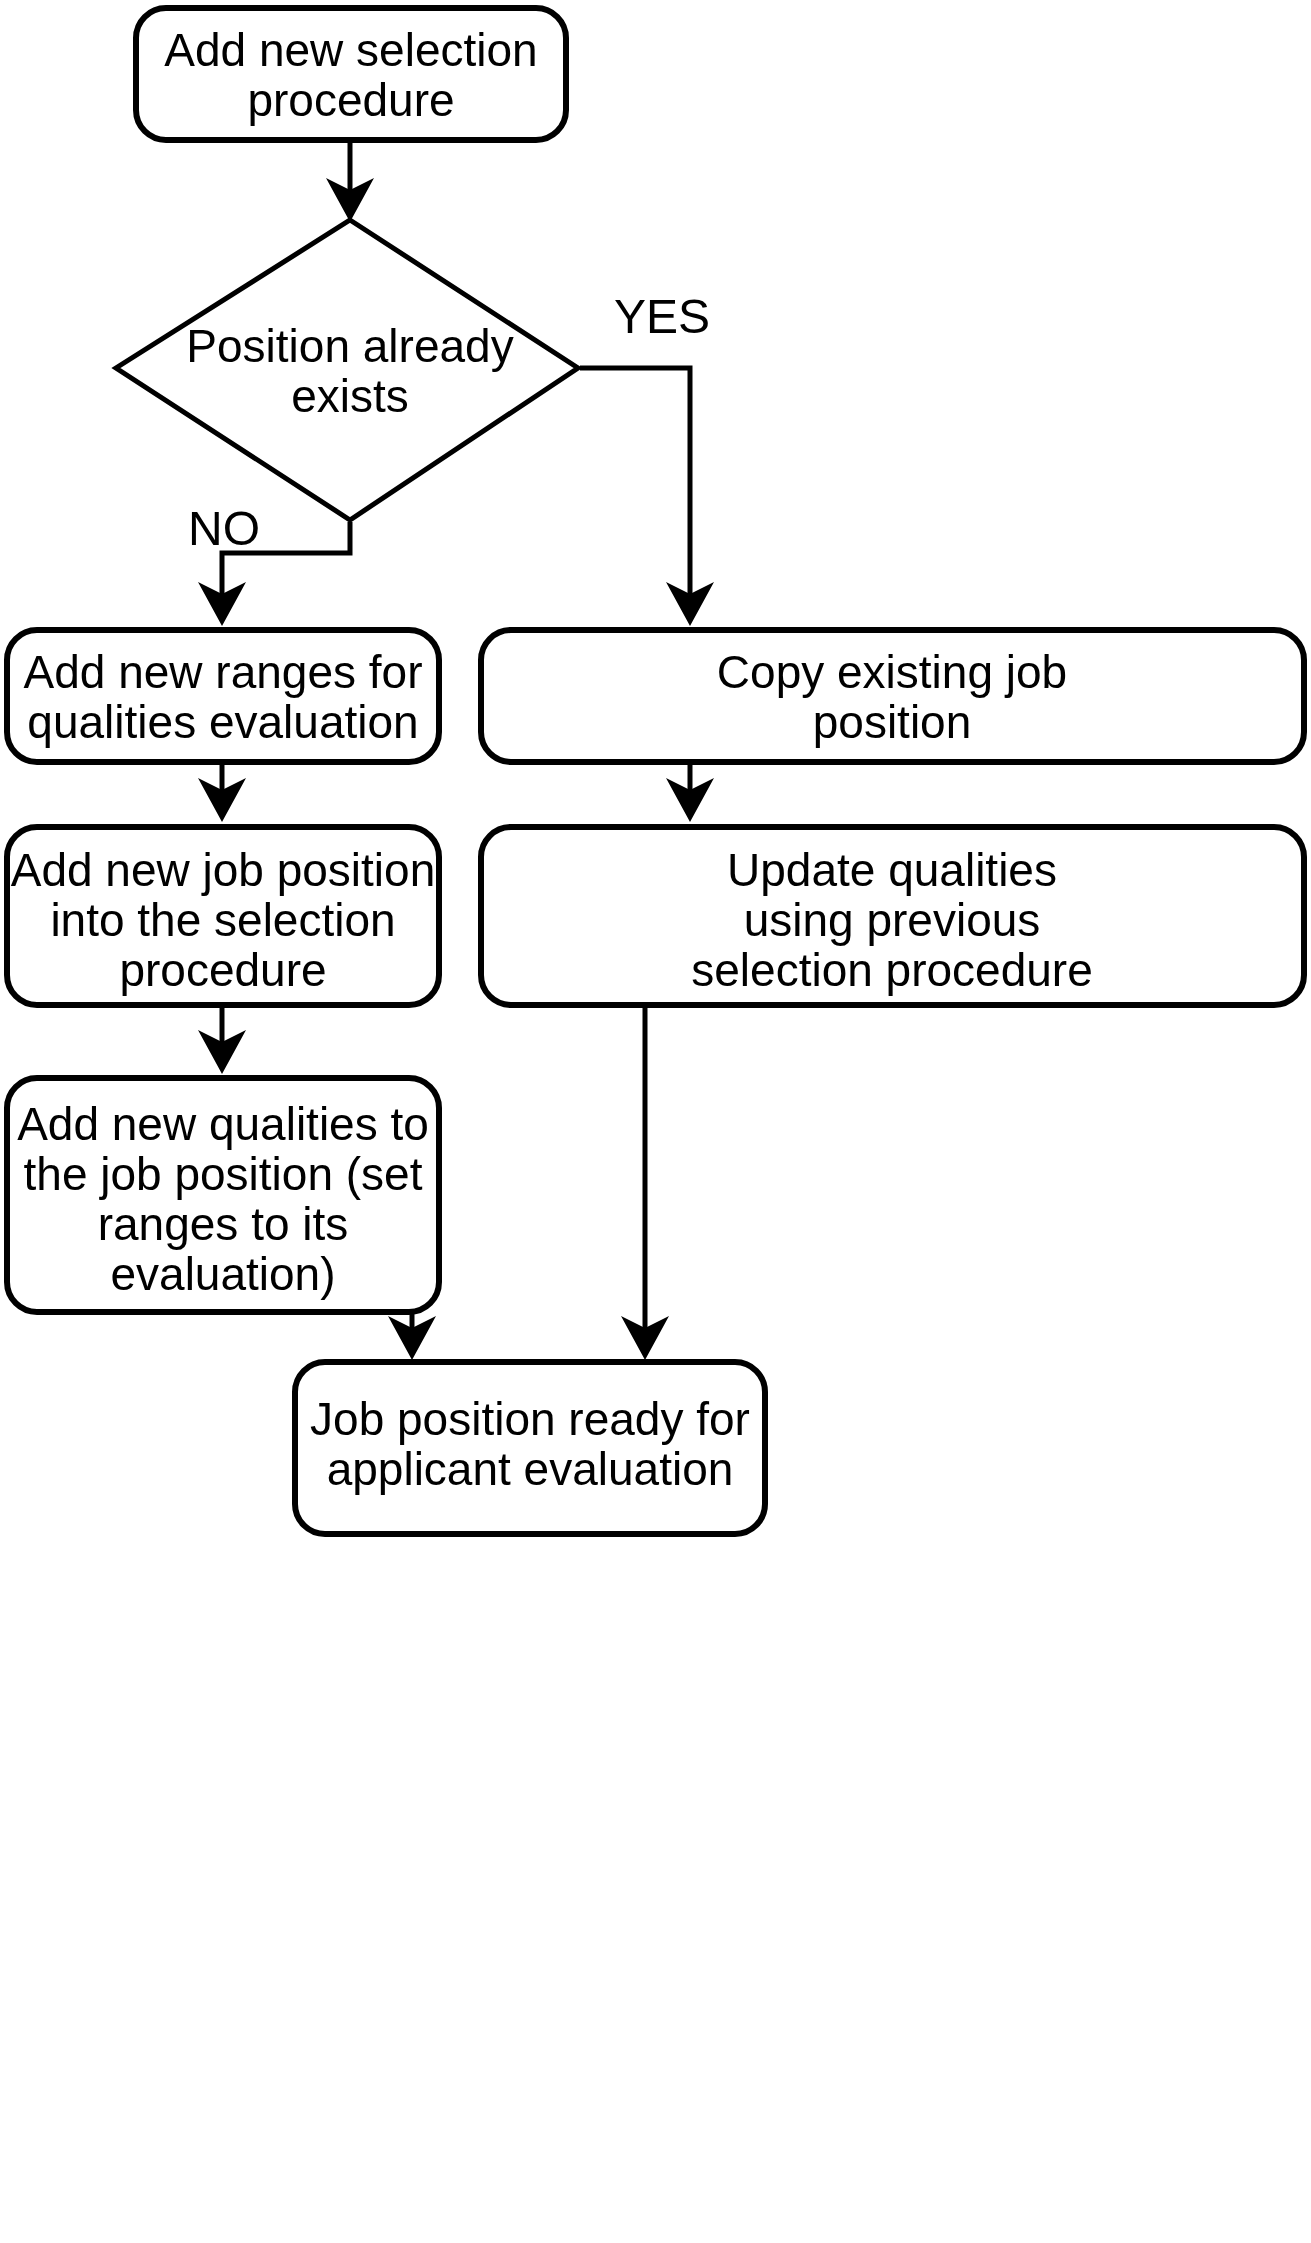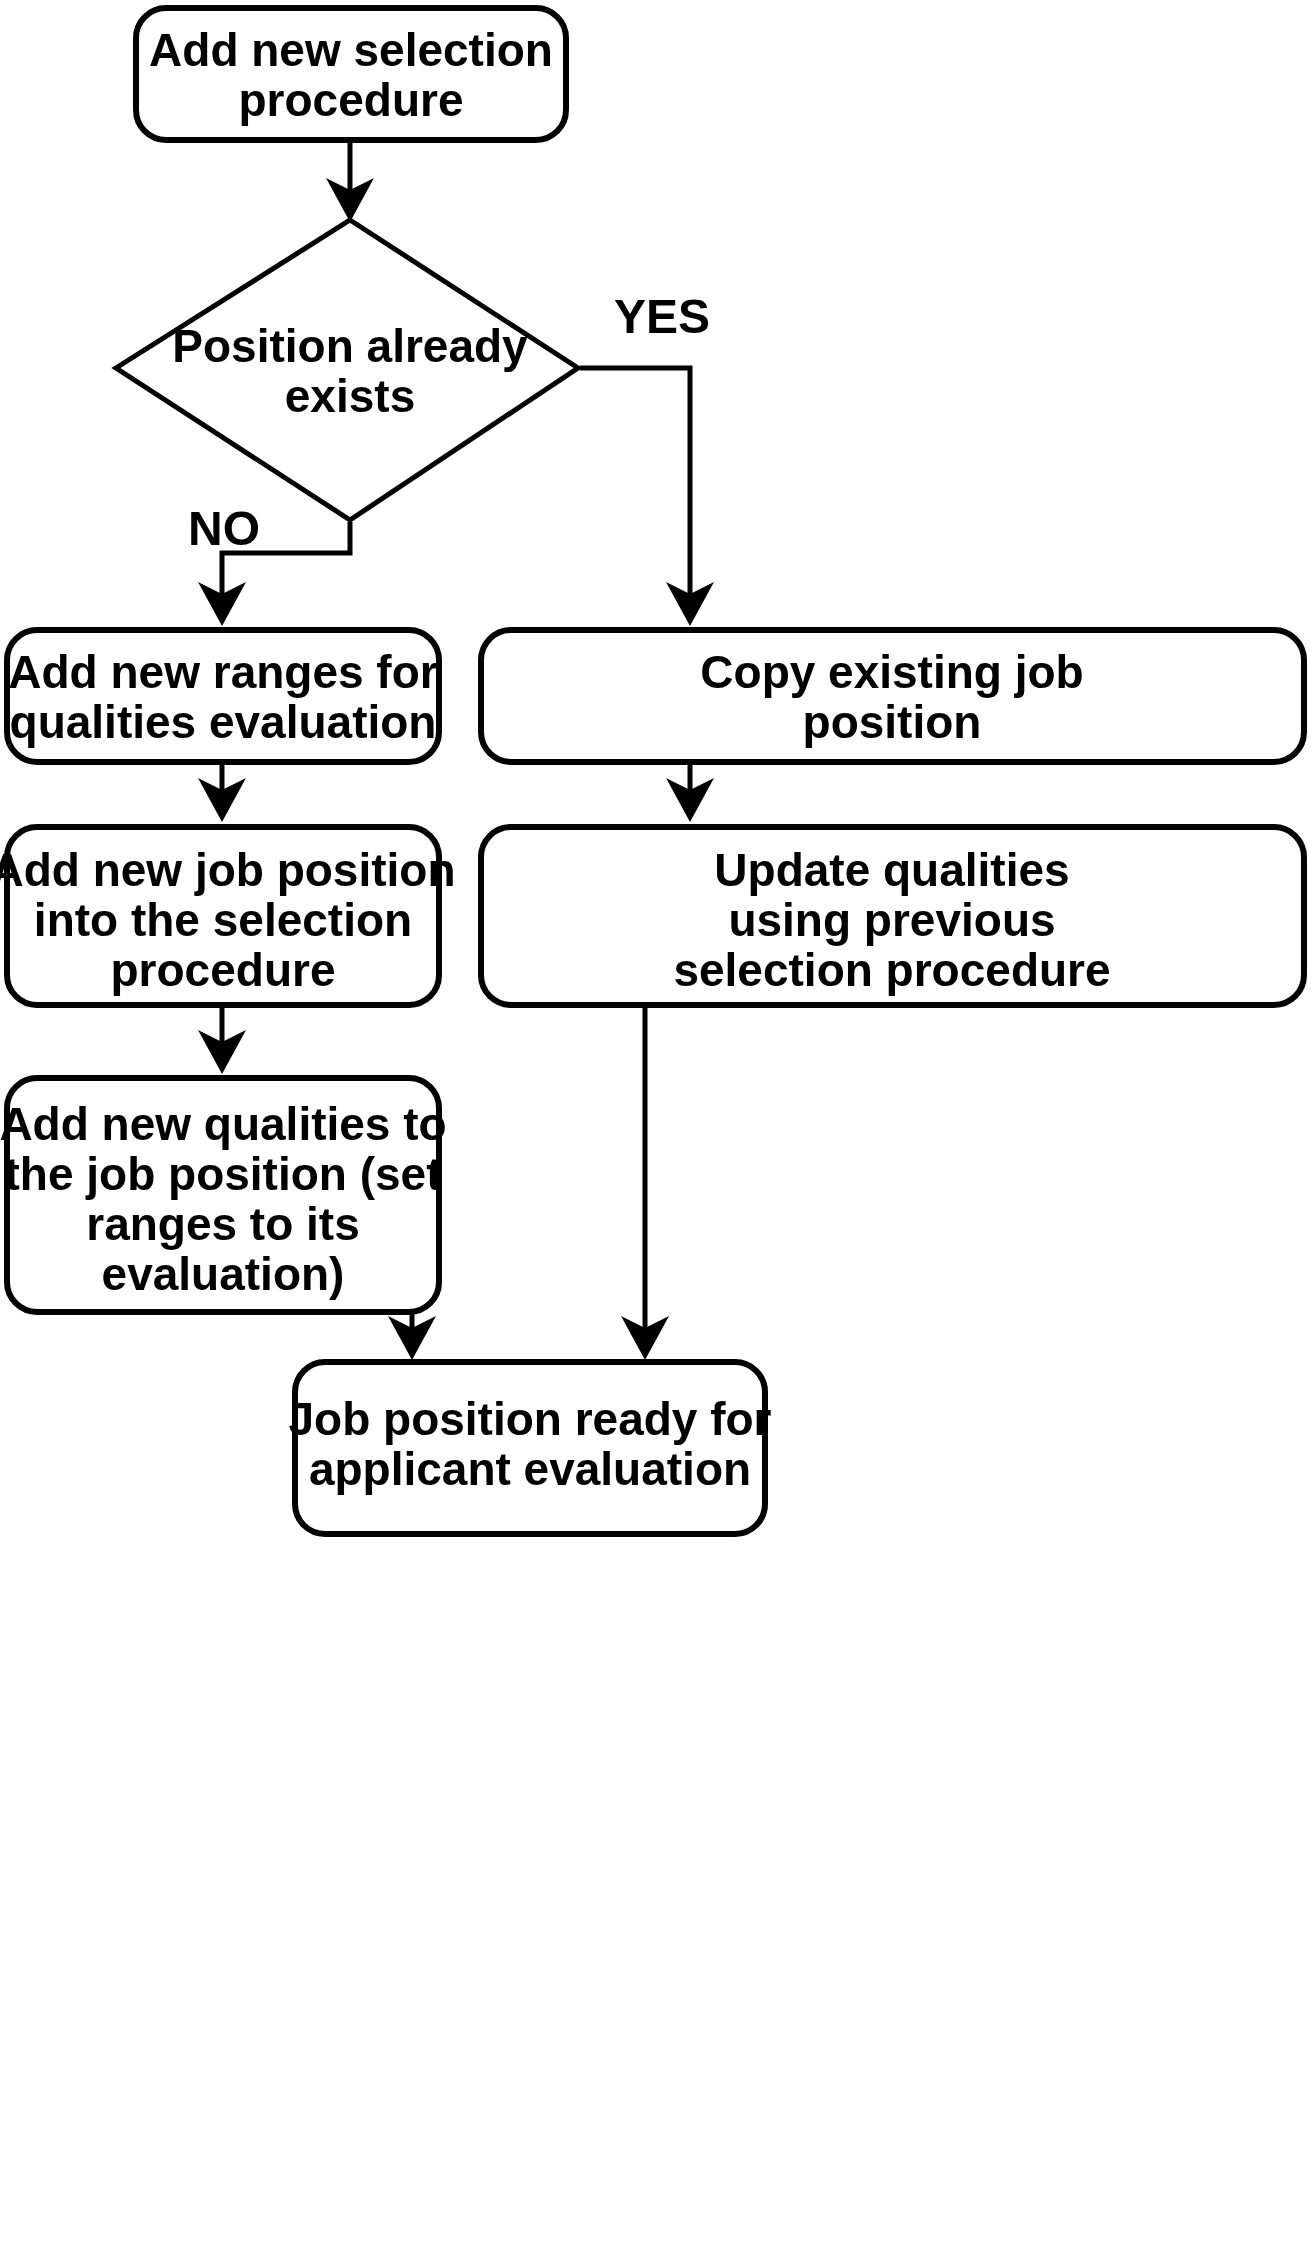--- a/index.html
+++ b/index.html
@@ -12,21 +12,20 @@
     width: 1311px;
     height: 2243px;
     overflow: hidden;
     font-family: "Liberation Sans", sans-serif;
   }
   #flowchart-root {
     position: relative;
     width: 1311px;
     height: 2243px;
     background: #ffffff;
-    font-weight: bold;
   }
   svg#flow-svg {
     position: absolute;
     top: 0;
     left: 0;
     width: 1311px;
     height: 2243px;
     display: block;
   }
   .node-shape {

